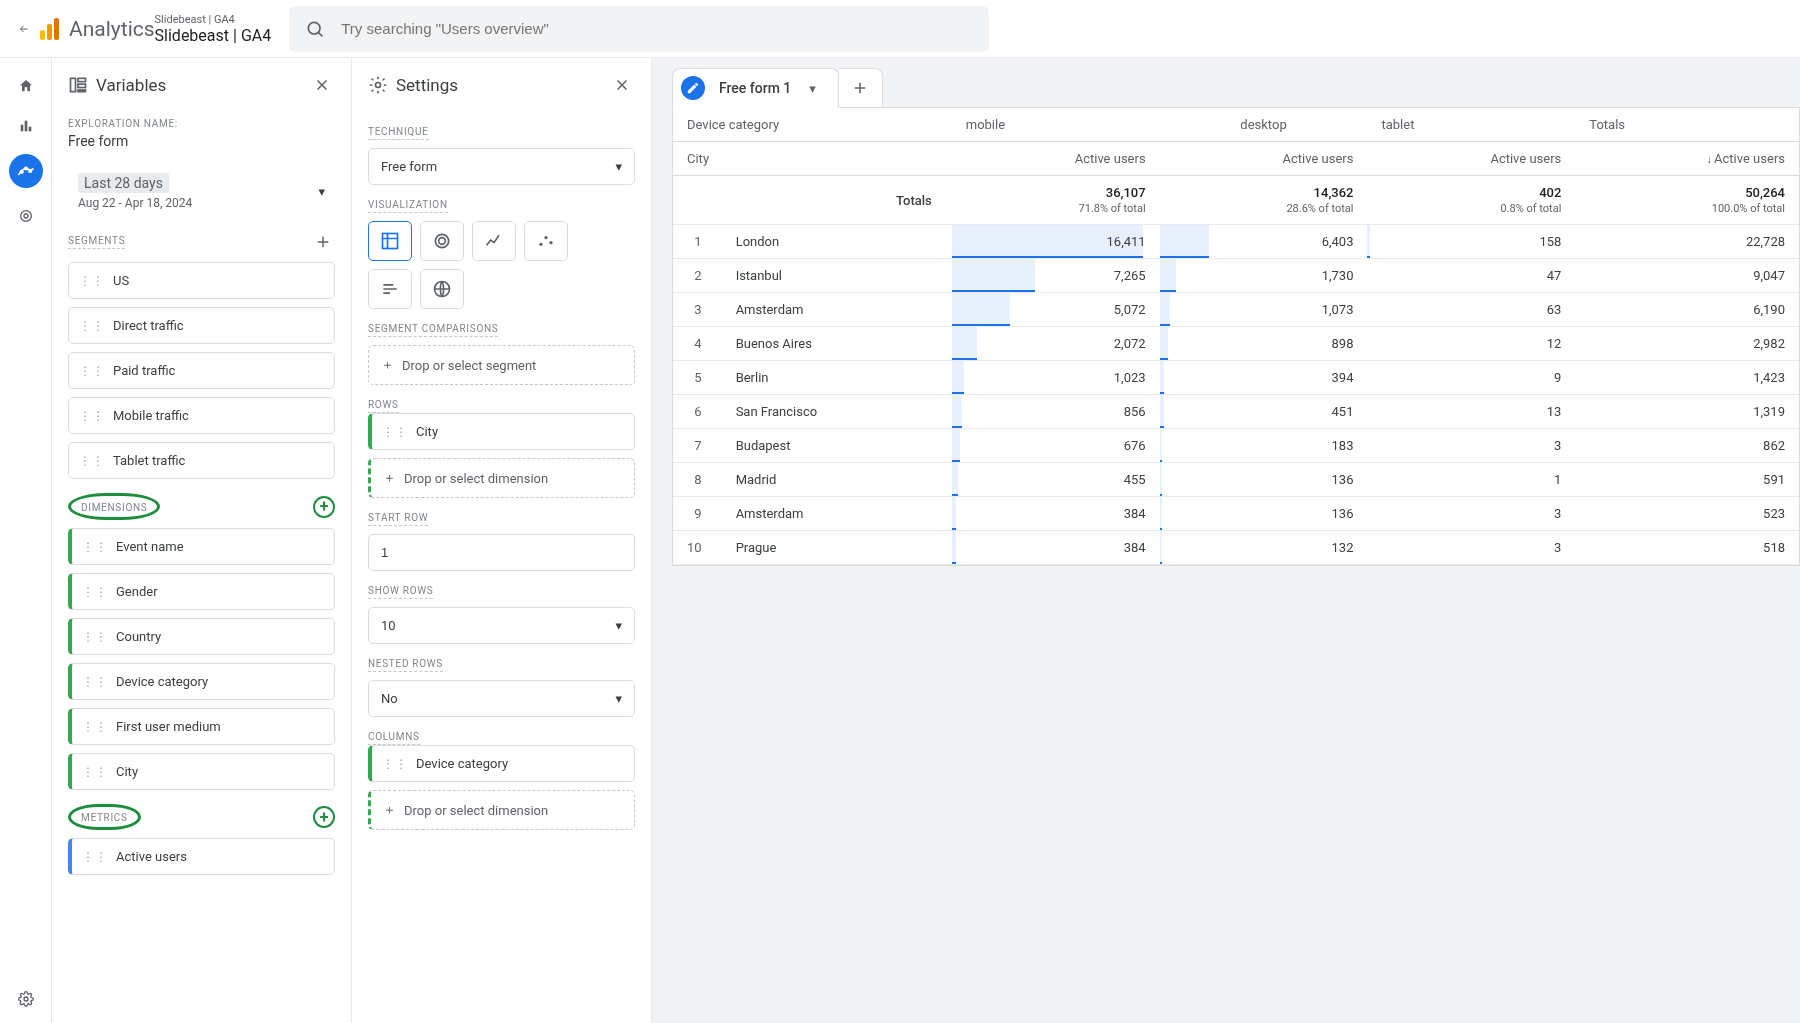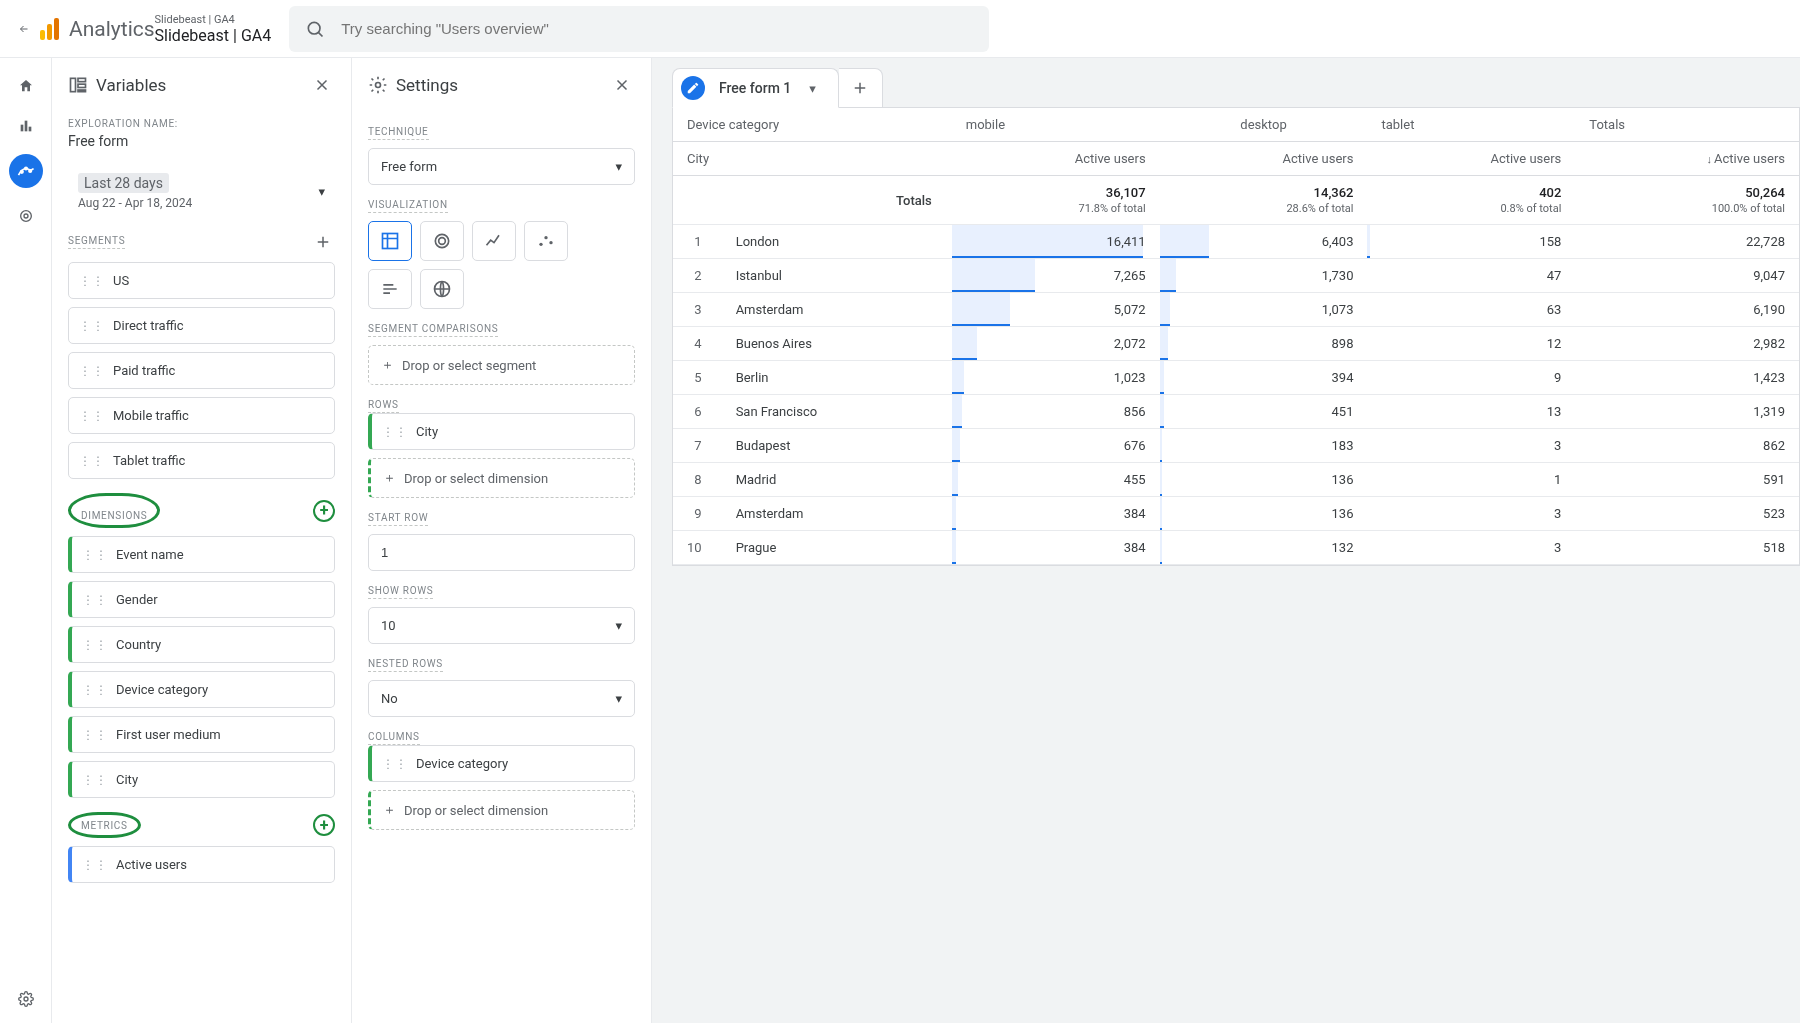--- a/index.html
+++ b/index.html
@@ -228,21 +228,21 @@
                 <span class="grip">⋮⋮</span>
                 <span>Mobile traffic</span>
               </div>
               <div class="chip ">
                 <span class="grip">⋮⋮</span>
                 <span>Tablet traffic</span>
               </div>
             </div>
 
           <div class="section-row">
-            <span class="circle-highlight"><span class="section-label" style="margin-top:12px;border:none;">DIMENSIONS</span></span>
+            <span class="circle-highlight"><span class="section-label" style="margin-top:4px;border:none;">DIMENSIONS</span></span>
             <div class="circled-plus">+</div>
           </div>
           <div class="chip-list" id="dimensions-list">
               <div class="chip green">
                 <span class="grip">⋮⋮</span>
                 <span>Event name</span>
               </div>
               <div class="chip green">
                 <span class="grip">⋮⋮</span>
                 <span>Gender</span>

